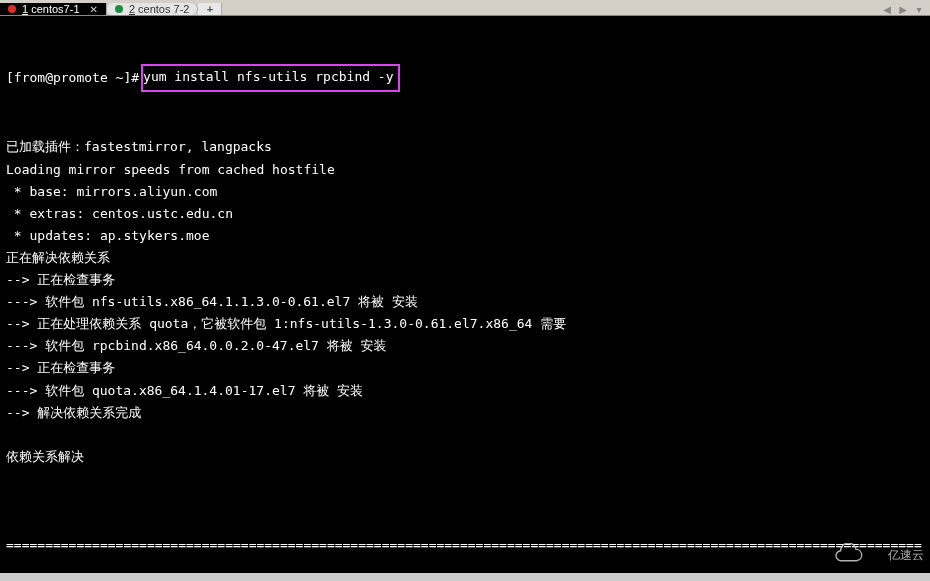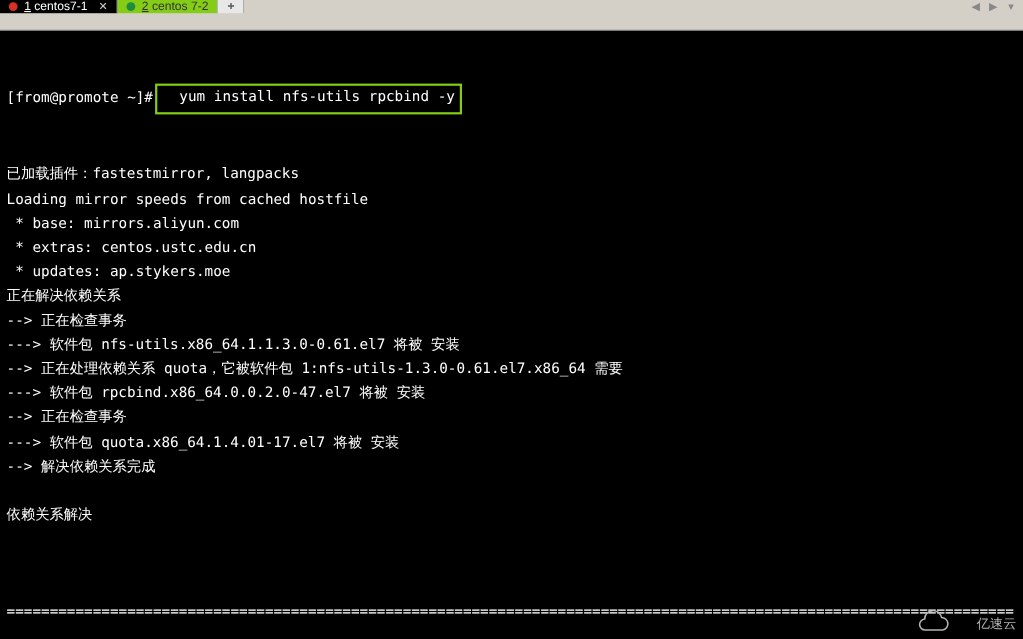--- a/index.html
+++ b/index.html
@@ -7,42 +7,43 @@
   font-family: "DejaVu Sans Mono", Consolas, monospace;
   font-size: 13px;
   background: #cccccc;
   width: 930px;
   height: 581px;
   overflow: hidden;
   position: relative;
 }
 .tabbar {
   background: #d4d0c8;
-  height: 28px;
+  height: 16px;
   display: flex;
-  align-items: flex-start;
+  align-items: flex-end;
   border-bottom: 1px solid #888;
 }
 .tab {
   display: flex;
   align-items: center;
   padding: 0 8px;
   font-size: 11px;
   font-family: sans-serif;
   border-right: 1px solid #aaa;
   cursor: pointer;
   gap: 6px;
 }
 .tab.active {
   background: #000;
   color: #fff;
 }
 .tab.inactive {
-  background: #84cc16;
+  background: #e5e5e5;
   color: #333;
+  border-radius: 11px;
 }
 .dot { width: 8px; height: 8px; border-radius: 50%; display: inline-block; }
 .dot.red { background: #d93025; }
 .dot.green { background: #1e8e3e; }
 .tab .num { text-decoration: underline; }
 .tab .close { margin-left: 4px; font-size: 10px; opacity: .8; }
 .tab.new {
   width: 24px;
   justify-content: center;
   background: #e8e8e8;
@@ -56,22 +57,22 @@
   color: #fff;
   padding: 4px 6px 10px 6px;
   height: calc(100% - 24px);
   line-height: 1.7;
   white-space: pre;
   overflow: hidden;
   position: relative;
 }
 .prompt-line { display: flex; align-items: center; }
 .prompt-cmd {
-  border: 2px solid #84cc16;
-  padding: 0 4px 2px 20px;
+  border: 2px solid #d946ef;
+  padding: 0 4px 2px 0;
   margin-left: 2px;
 }
 .dbl-rule {
   letter-spacing: 0;
   white-space: nowrap;
   overflow: hidden;
 }
 .watermark {
   position: absolute;
   right: 6px;

